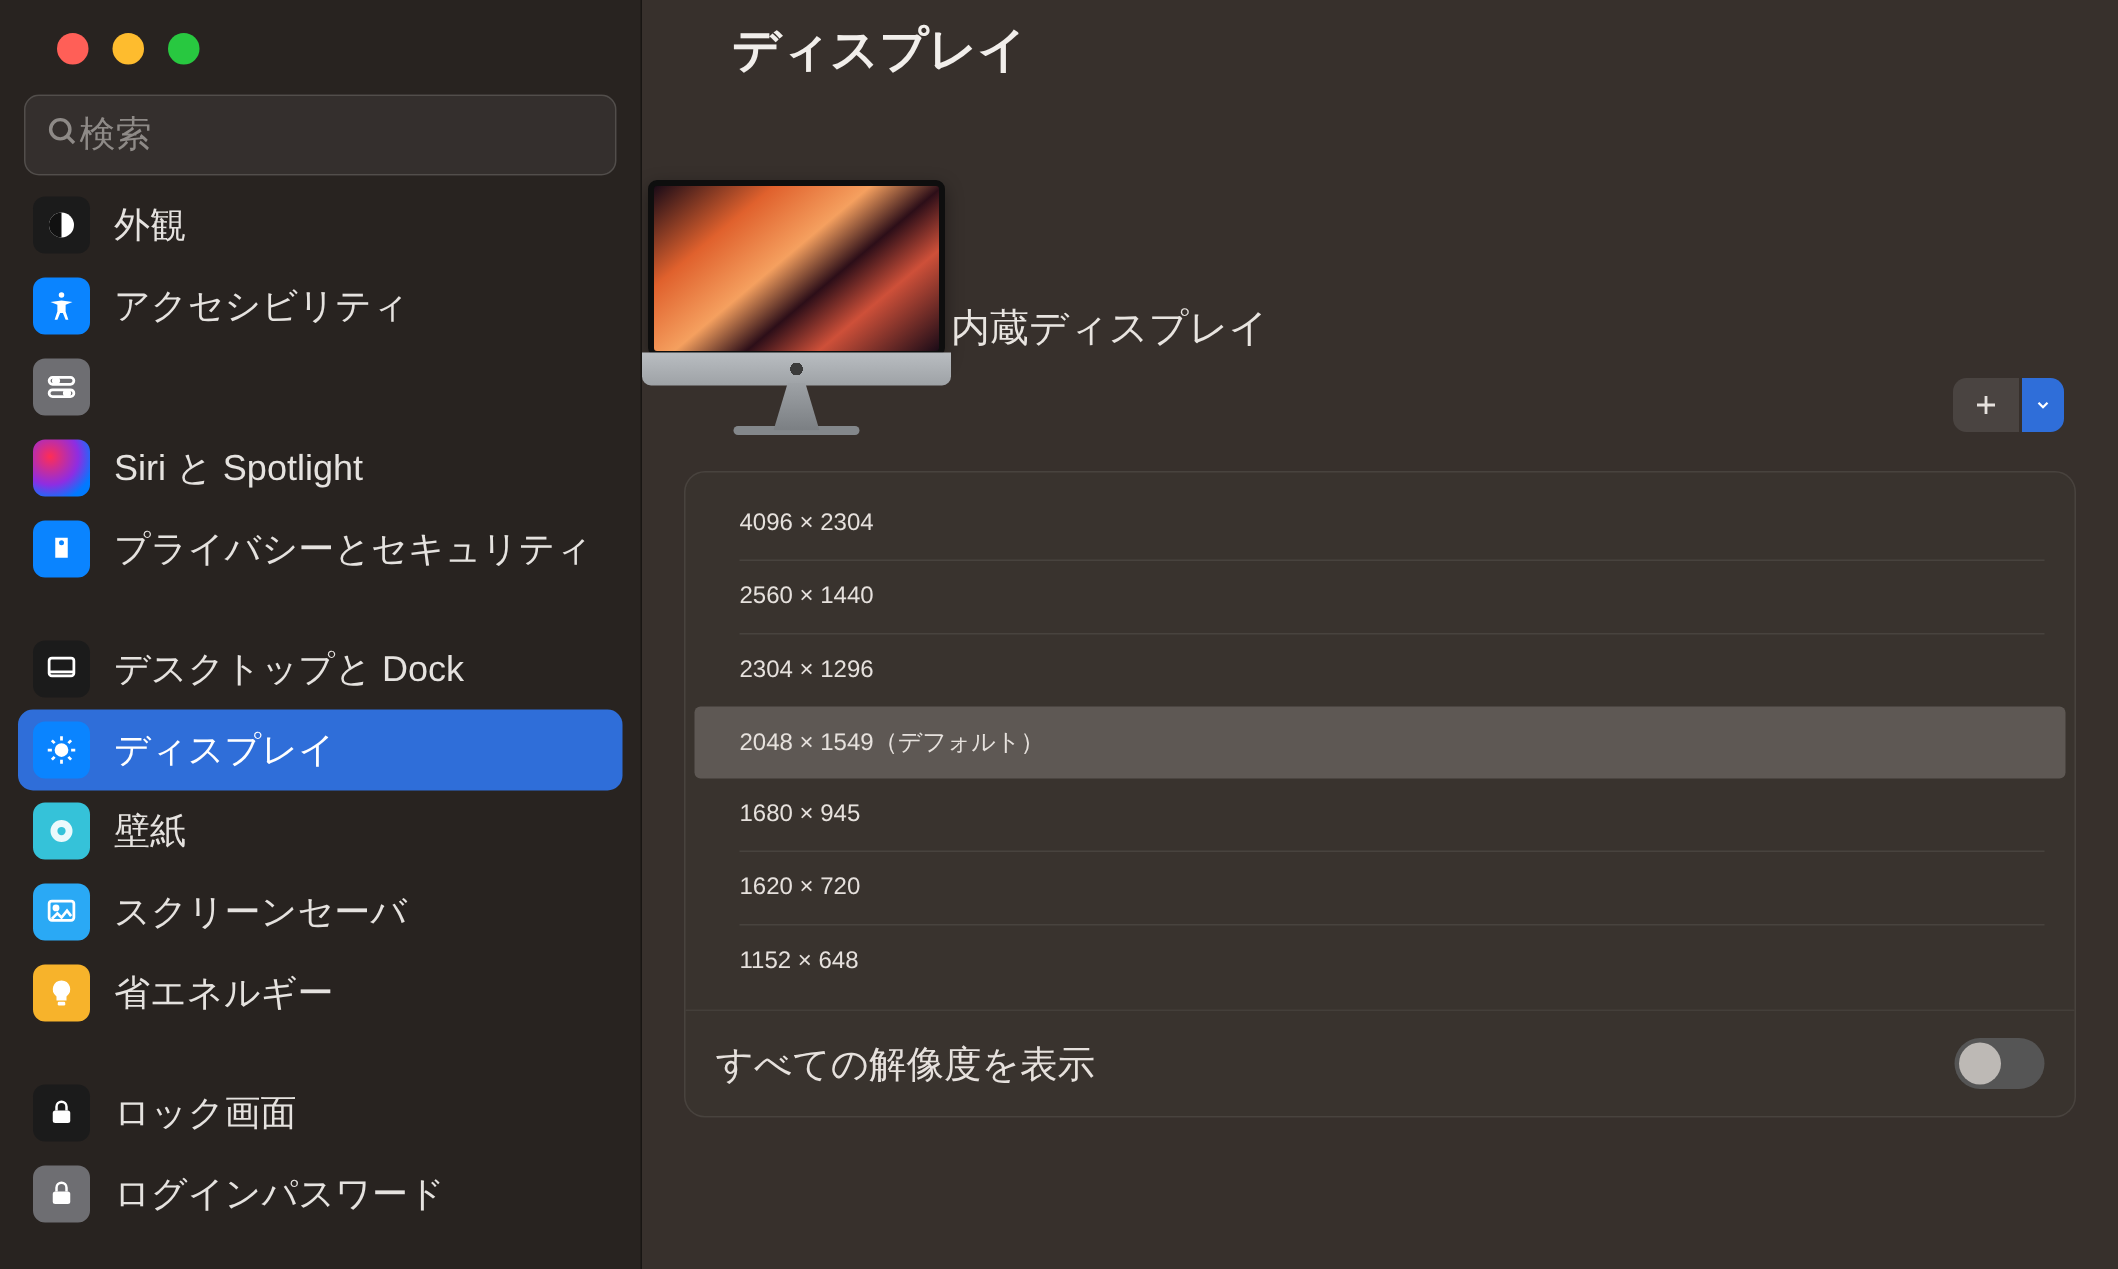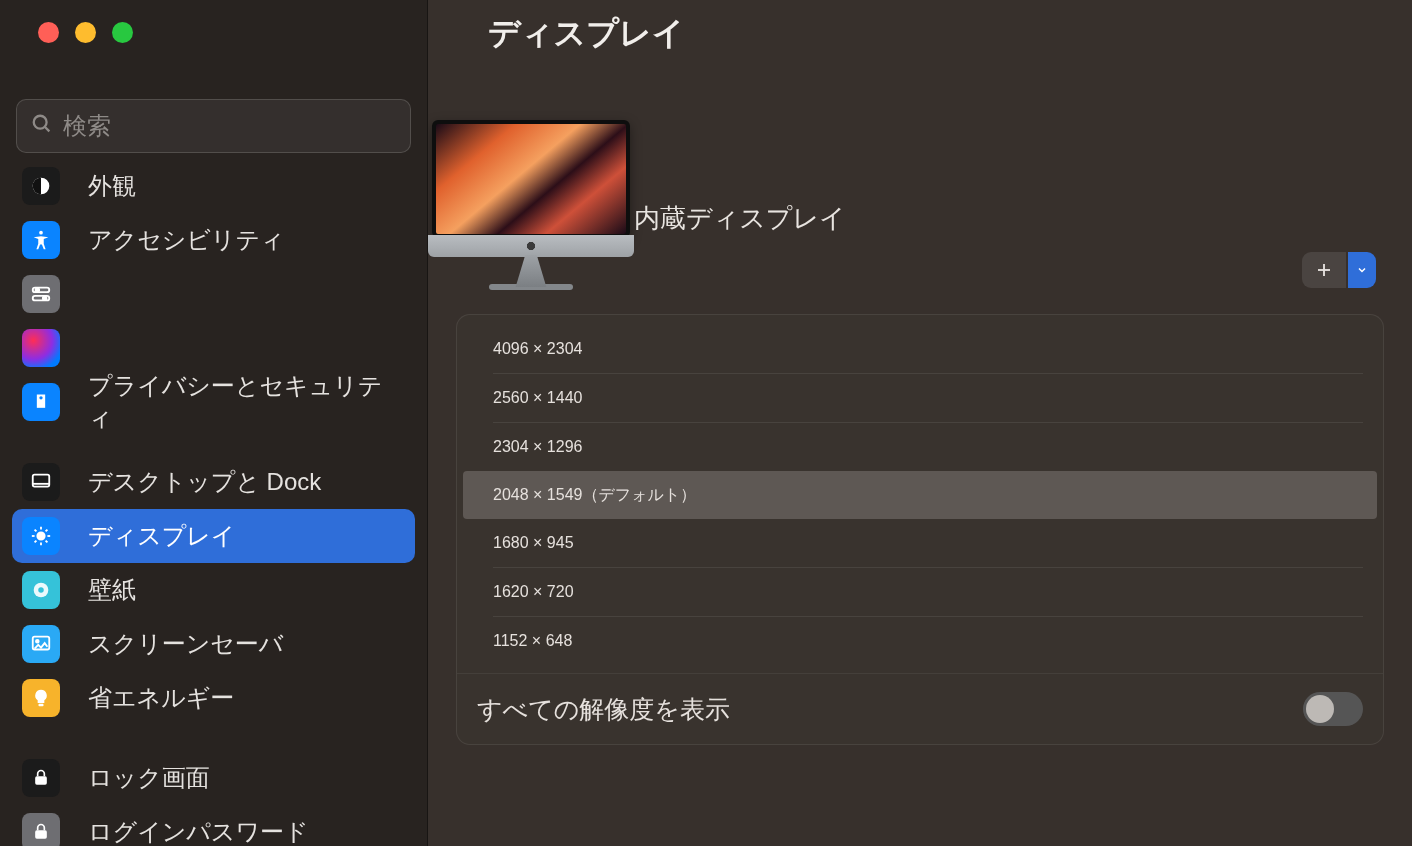--- a/index.html
+++ b/index.html
@@ -26,48 +26,46 @@
   padding: 22px 0 20px 38px;
 }
 .tl { width: 21px; height: 21px; border-radius: 50%; }
 .tl-red { background: #ff5f57; }
 .tl-yellow { background: #febc2e; }
 .tl-green { background: #28c840; }
 .search-wrap { padding: 0 16px 10px; }
 .search {
   display: flex;
   align-items: center;
-  gap: 10px;
   background: rgba(255,255,255,0.06);
   border: 1px solid rgba(255,255,255,0.15);
   border-radius: 10px;
   height: 54px;
   padding: 0 14px;
-  margin-top: 36px;
 }
 .search-icon { color: #8e8a87; }
 .search input {
   flex: 1;
   background: transparent;
   border: none;
   color: #ccc;
   font-size: 24px;
   outline: none;
 }
 .search input::placeholder { color: #8e8a87; }
 .nav {
   flex: 1;
   overflow-y: auto;
   padding: 0 12px;
 }
 .nav-group-gap { height: 26px; }
 .nav-item {
   display: flex;
   align-items: center;
-  gap: 28px;
+  gap: 16px;
   height: 54px;
   border-radius: 10px;
   padding: 0 10px;
   color: #e5e2df;
   font-size: 24px;
   cursor: pointer;
 }
 .nav-item.selected { background: #2f6ed9; color: #fff; }
 .nav-icon {
   width: 38px;
@@ -278,20 +276,21 @@
             <rect x="3" y="5" width="18" height="5" rx="2.5"></rect>
             <rect x="3" y="14" width="18" height="5" rx="2.5"></rect>
             <circle cx="8" cy="7.5" r="2" fill="#fff"></circle>
             <circle cx="16" cy="16.5" r="2" fill="#fff"></circle>
           </svg>
       </div>
     </div>
 
     <div class="nav-item">
       <div class="nav-icon bg-siri"></div>
+      <span>Siri と Spotlight</span>
     </div>
 
     <div class="nav-item">
       <div class="nav-icon bg-blue">
         <svg width="20" height="20" viewBox="0 0 24 24" fill="#fff">
             <path d="M7 3h10v16H7z"></path>
             <circle cx="12" cy="7" r="2" fill="#0a84ff"></circle>
           </svg>
       </div>
       <span>プライバシーとセキュリティ</span>

